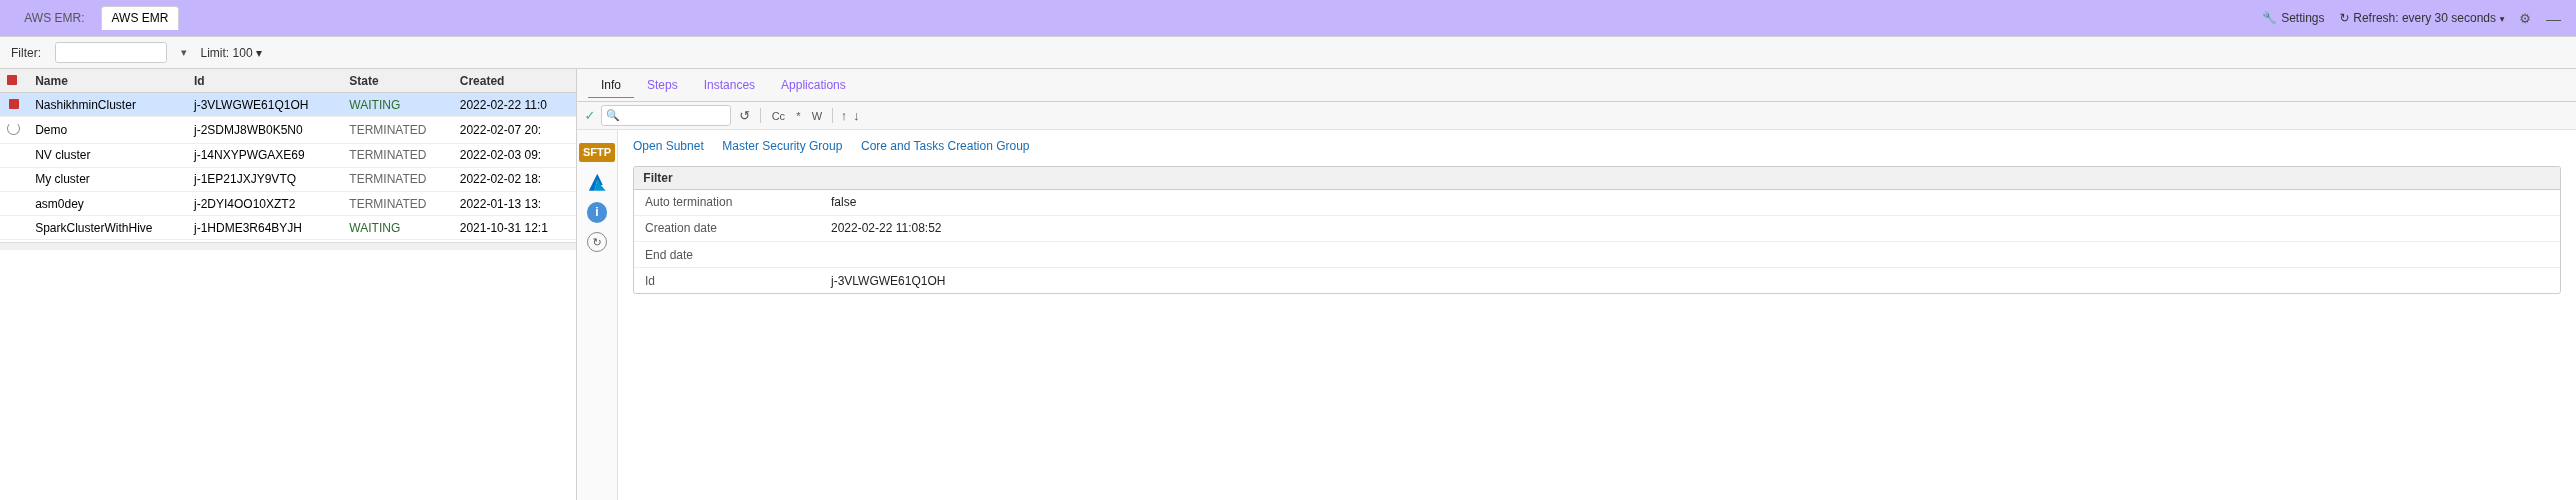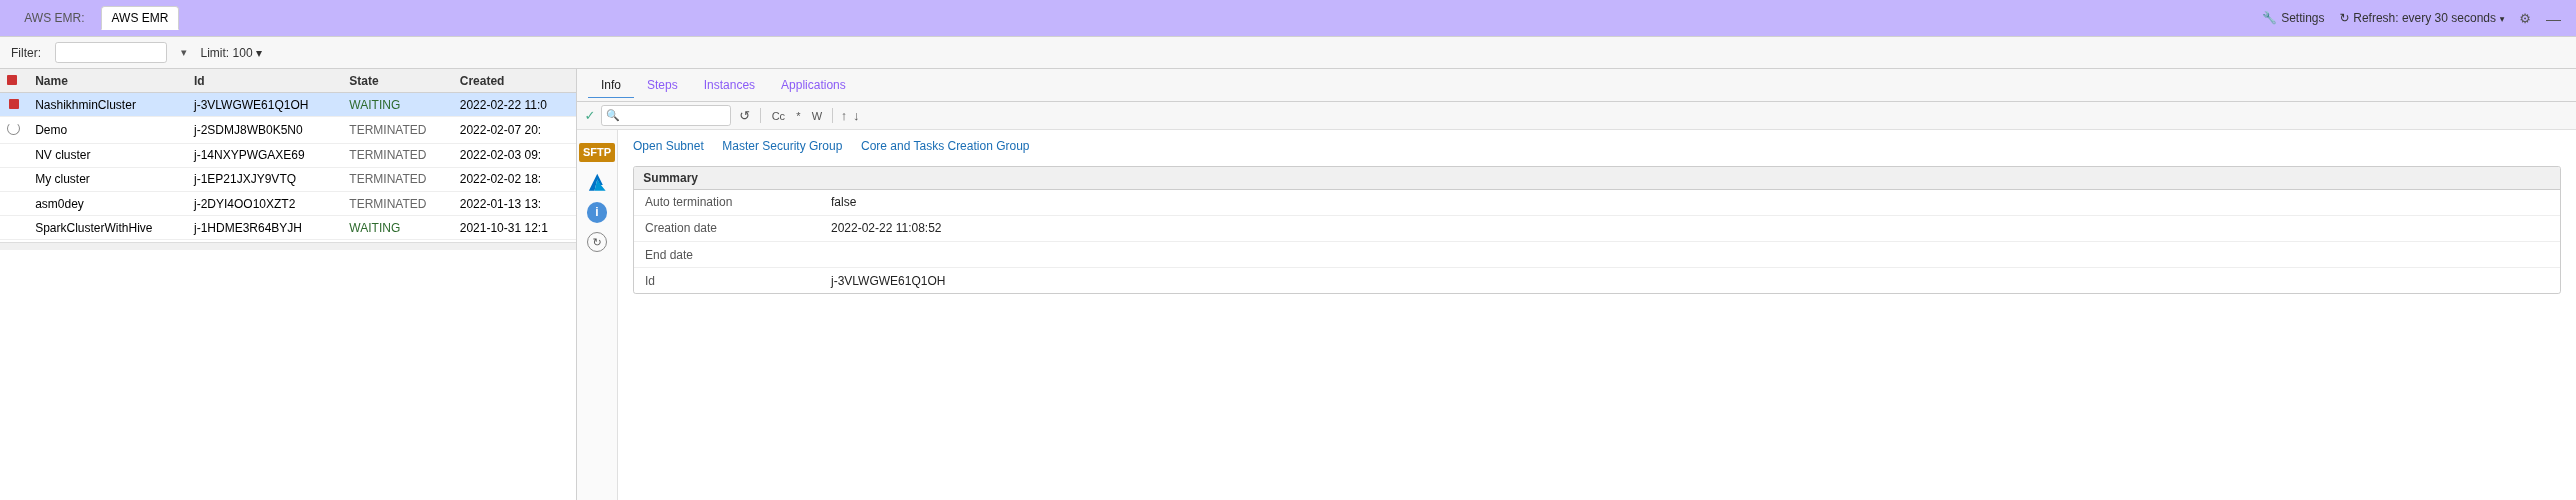--- a/index.html
+++ b/index.html
@@ -470,21 +470,21 @@
 
         <div class="detail-main">
 
           <div class="links-row">
             <a class="link-item">Open Subnet</a>
             <a class="link-item">Master Security Group</a>
             <a class="link-item">Core and Tasks Creation Group</a>
           </div>
 
           <div class="summary-section">
-            <div class="summary-header">Summary</div>
+            <div class="summary-header">Filter</div>
             <table class="summary-table">
               <tbody>
                   <tr>
                 <td>Auto termination</td>
                 <td>false</td>
               </tr>
               <tr>
                 <td>Creation date</td>
                 <td>2022-02-22 11:08:52</td>
               </tr>

